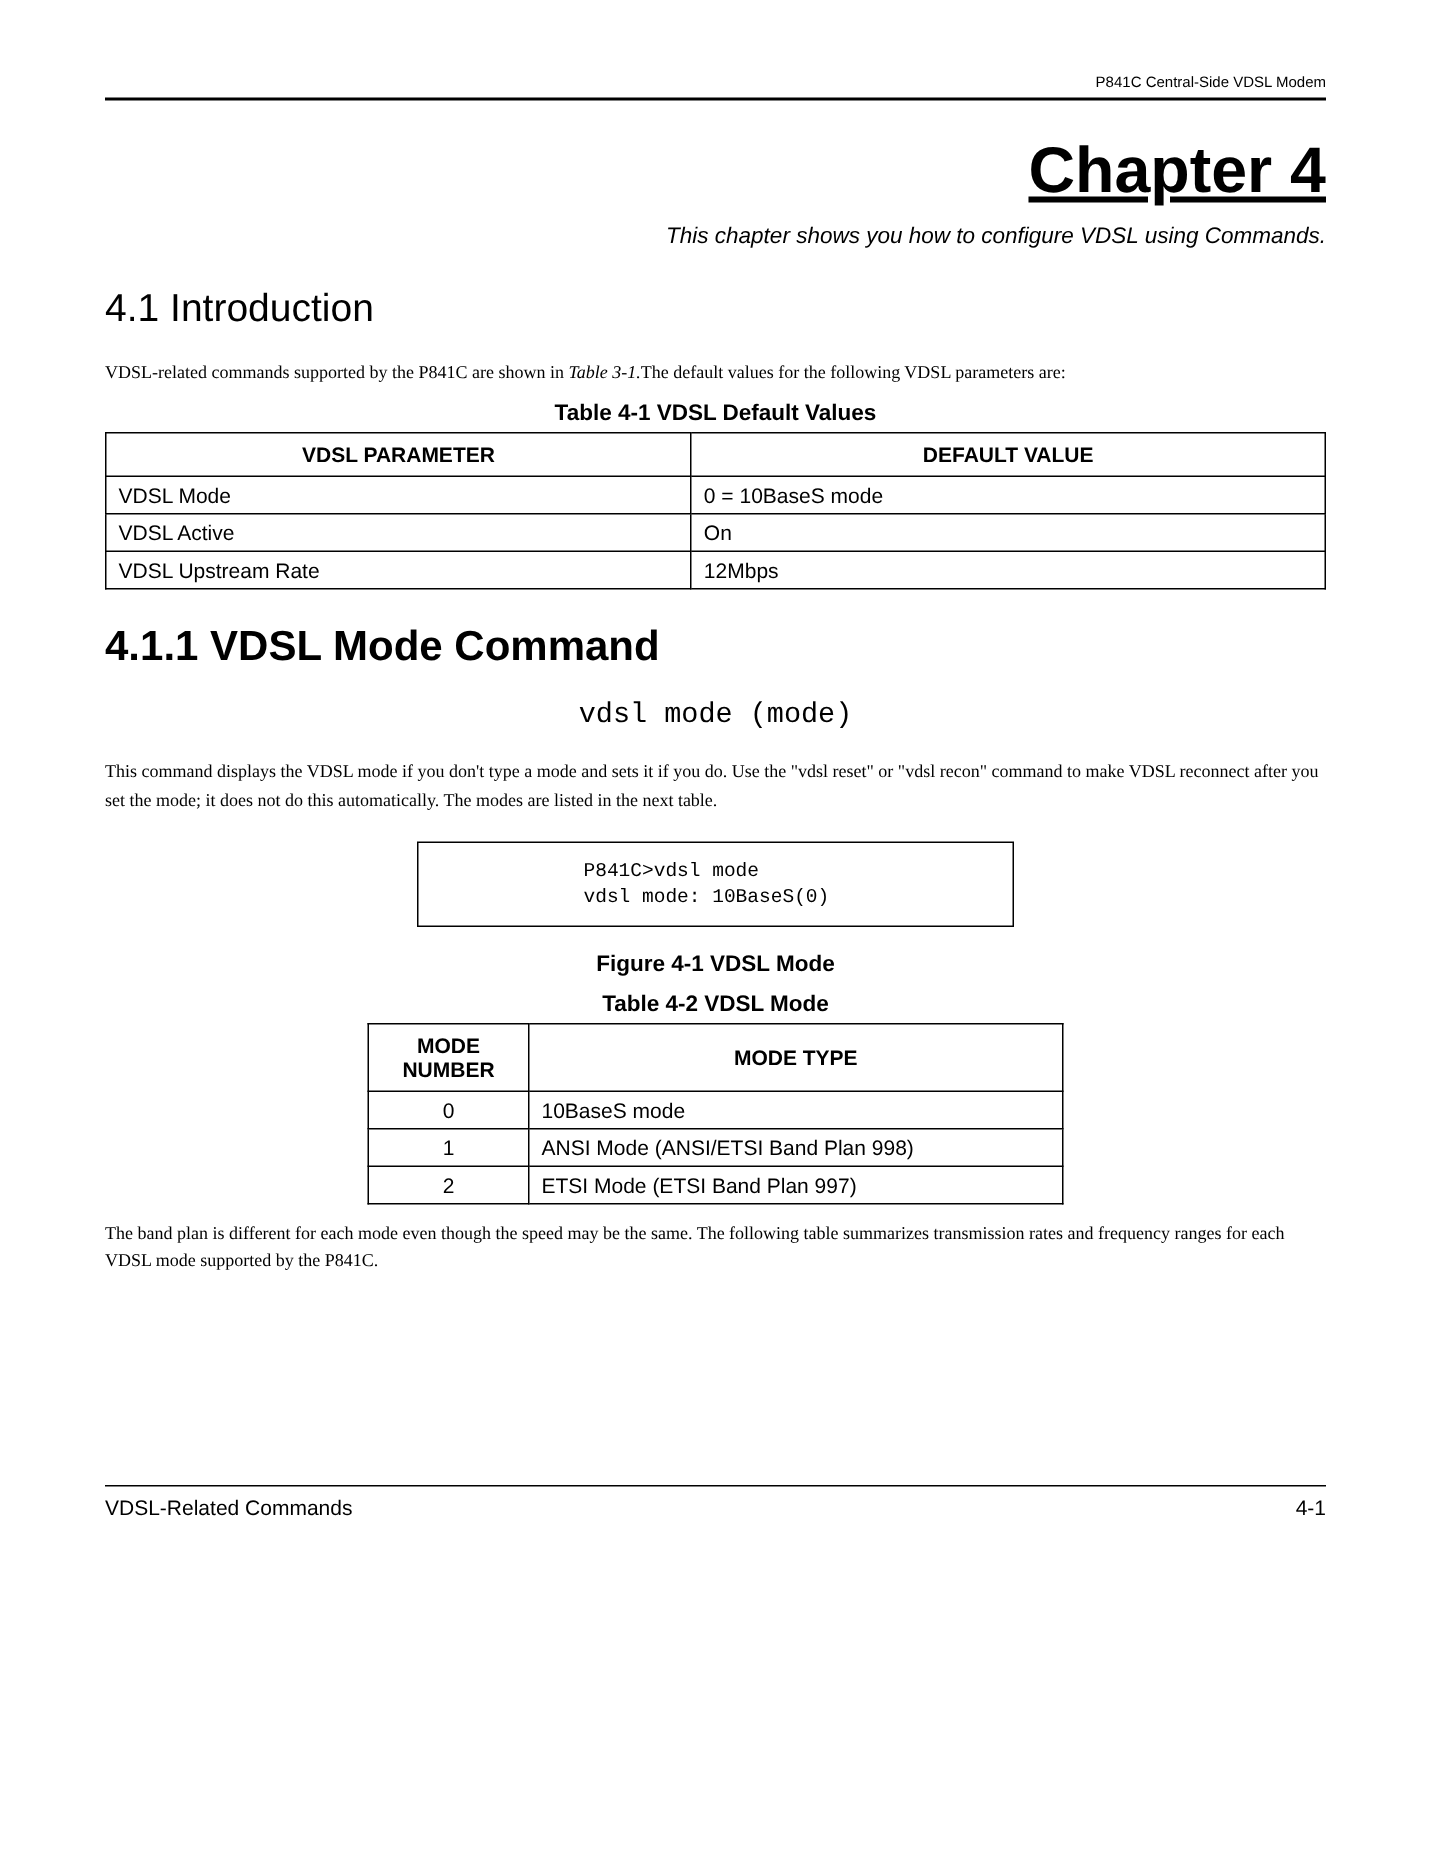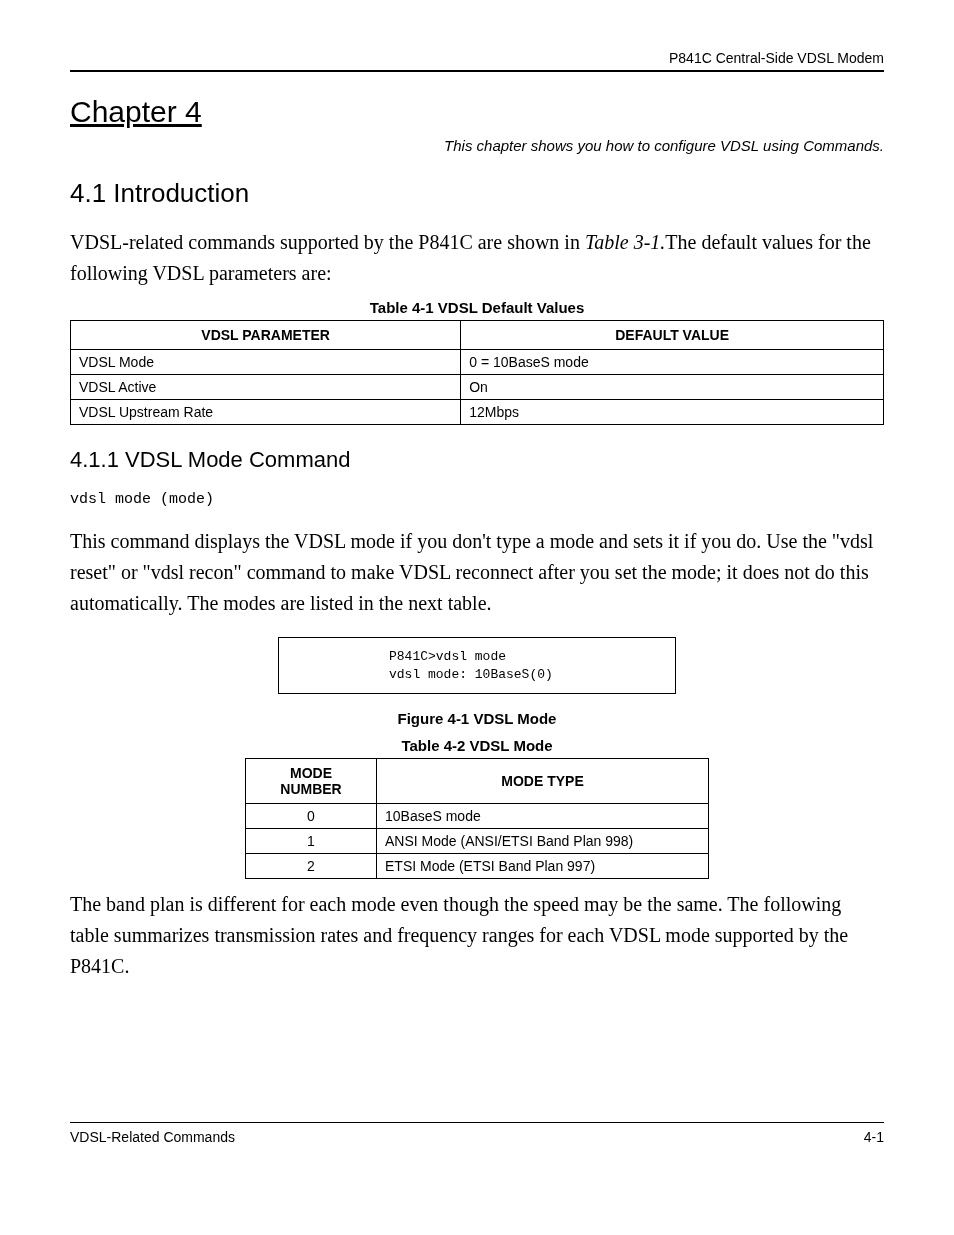--- a/index.html
+++ b/index.html
@@ -7,38 +7,39 @@
     font-size: 16px;
     color: #000;
     background: #fff;
     margin: 0;
     padding: 50px 70px 40px 70px;
     width: 954px;
     box-sizing: border-box;
   }
   .header-right {
     text-align: right;
-    font-size: 14px;
+    font-size: 10px;
     font-family: Arial, Helvetica, sans-serif;
     margin-bottom: 4px;
   }
   hr.rule-thick {
     border: none;
     border-top: 2px solid #000;
     margin: 0 0 20px 0;
   }
   hr.rule-thin {
     border: none;
     border-top: 1px solid #000;
     margin: 0;
   }
   .chapter-title {
-    font-family: Arial, Helvetica, sans-serif;
-    font-size: 30px;
-    font-weight: normal;
+    text-align: right;
+    font-family: Arial, Helvetica, sans-serif;
+    font-size: 43px;
+    font-weight: bold;
     text-decoration: underline;
     margin: 8px 0 4px 0;
     line-height: 1.3;
   }
   .chapter-title .line2 {
     display: block;
   }
   .subtitle {
     text-align: right;
     font-style: italic;
@@ -47,26 +48,26 @@
     margin: 6px 0 24px 0;
   }
   h2.section {
     font-family: Arial, Helvetica, sans-serif;
     font-size: 26px;
     font-weight: normal;
     margin: 18px 0 18px 0;
   }
   h3.subsection {
     font-family: Arial, Helvetica, sans-serif;
-    font-size: 22px;
-    font-weight: normal;
+    font-size: 28px;
+    font-weight: bold;
     margin: 22px 0 14px 0;
   }
   p.body {
-    font-size: 20px;
+    font-size: 12px;
     line-height: 1.55;
     margin: 10px 0;
   }
   .italic-inline { font-style: italic; }
   .table-caption {
     text-align: center;
     font-family: Arial, Helvetica, sans-serif;
     font-weight: bold;
     font-size: 15px;
     margin: 10px 0 4px 0;
@@ -85,31 +86,32 @@
     font-size: 14px;
   }
   table.vdsl th, table.vdsl td {
     border: 1px solid #000;
     padding: 4px 8px;
     text-align: left;
   }
   table.vdsl th {
     text-align: center;
     font-weight: bold;
-    padding: 6px 20px;
+    padding: 6px 8px;
   }
   .table1 { width: 100%; }
   .table1 th:first-child, .table1 td:first-child { width: 48%; }
   .table2 { width: 464px; }
   .table2 th:first-child, .table2 td:first-child { width: 90px; text-align: center; }
   .table2 th:last-child { text-align: center; }
   .table2 td:first-child { text-align: center; }
   .code-line {
     font-family: "Courier New", Courier, monospace;
-    font-size: 15px;
+    text-align: center;
+    font-size: 19px;
     margin: 18px 0;
   }
   .terminal-box {
     border: 1px solid #000;
     width: 398px;
     margin: 18px auto 16px auto;
     padding: 10px 20px 10px 110px;
     font-family: "Courier New", Courier, monospace;
     font-size: 13px;
     line-height: 1.35;

